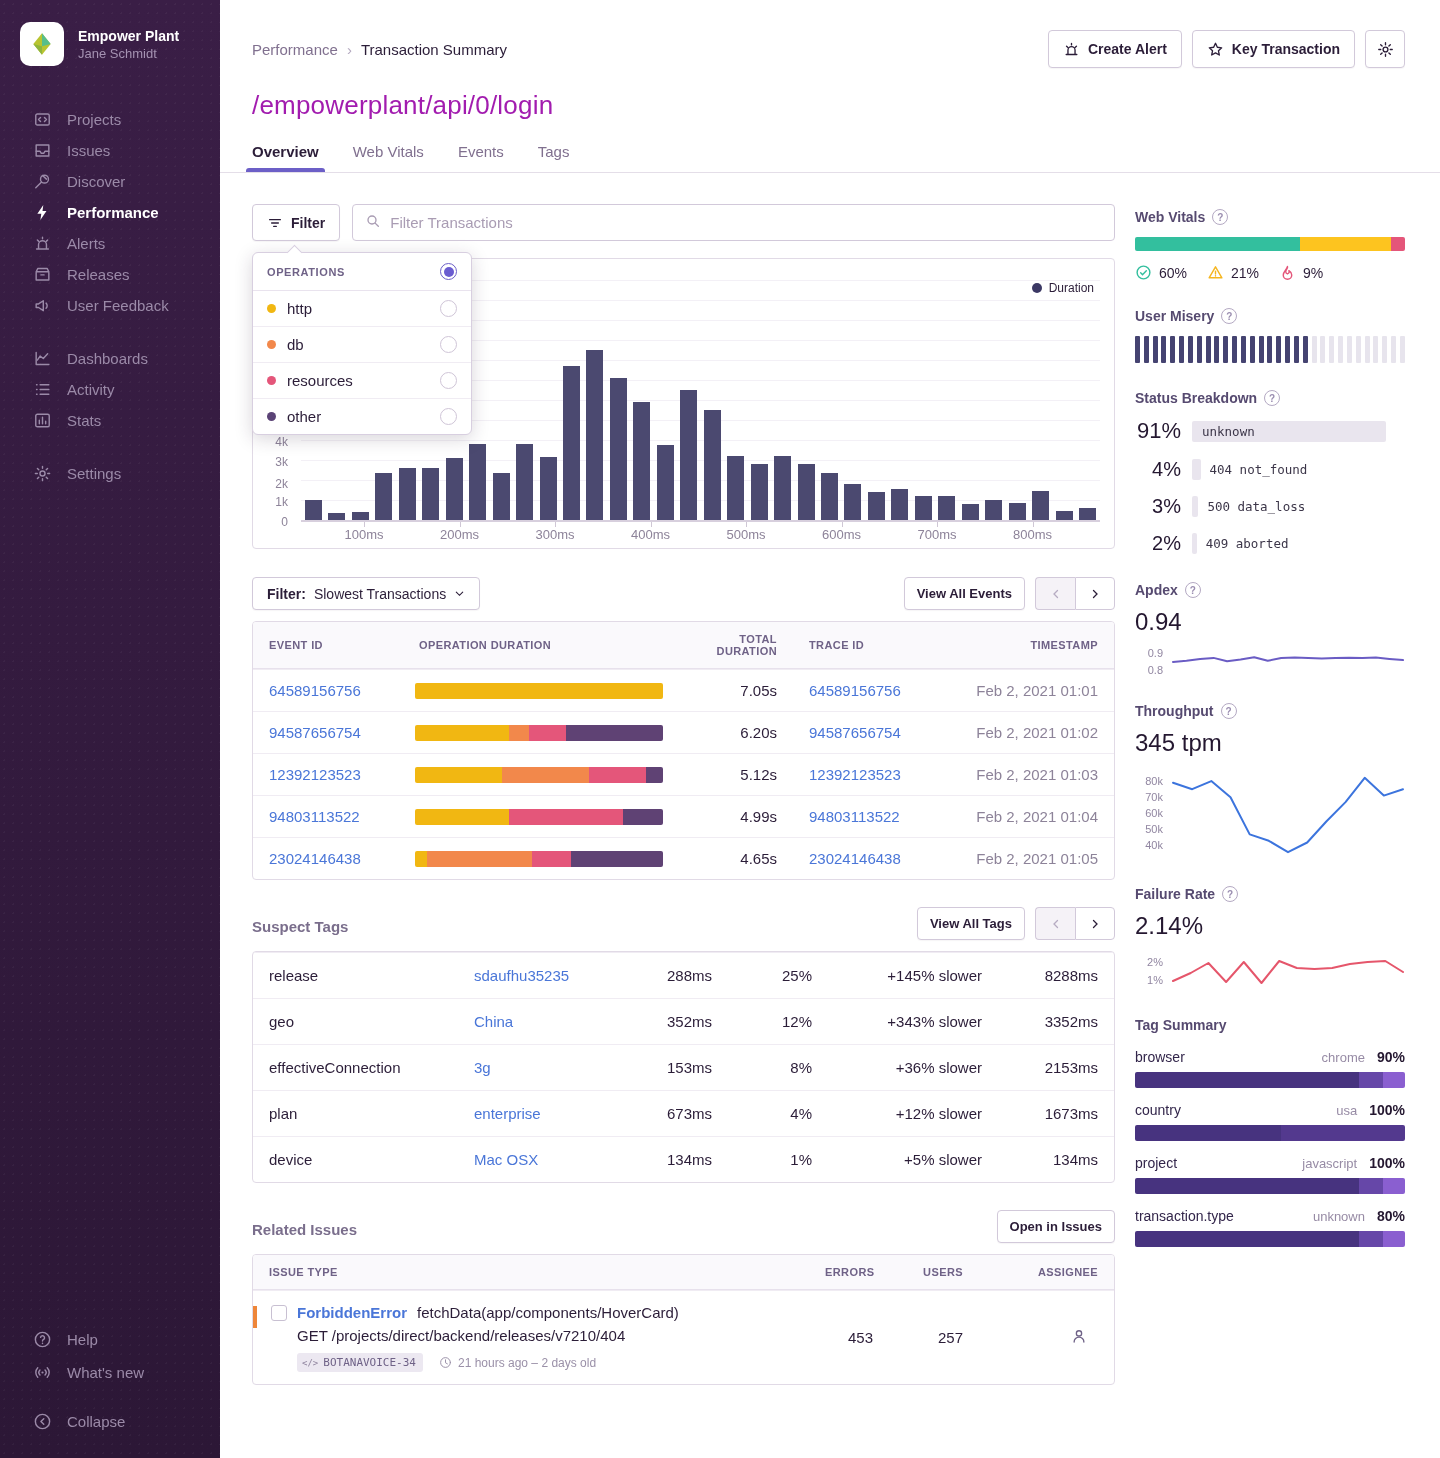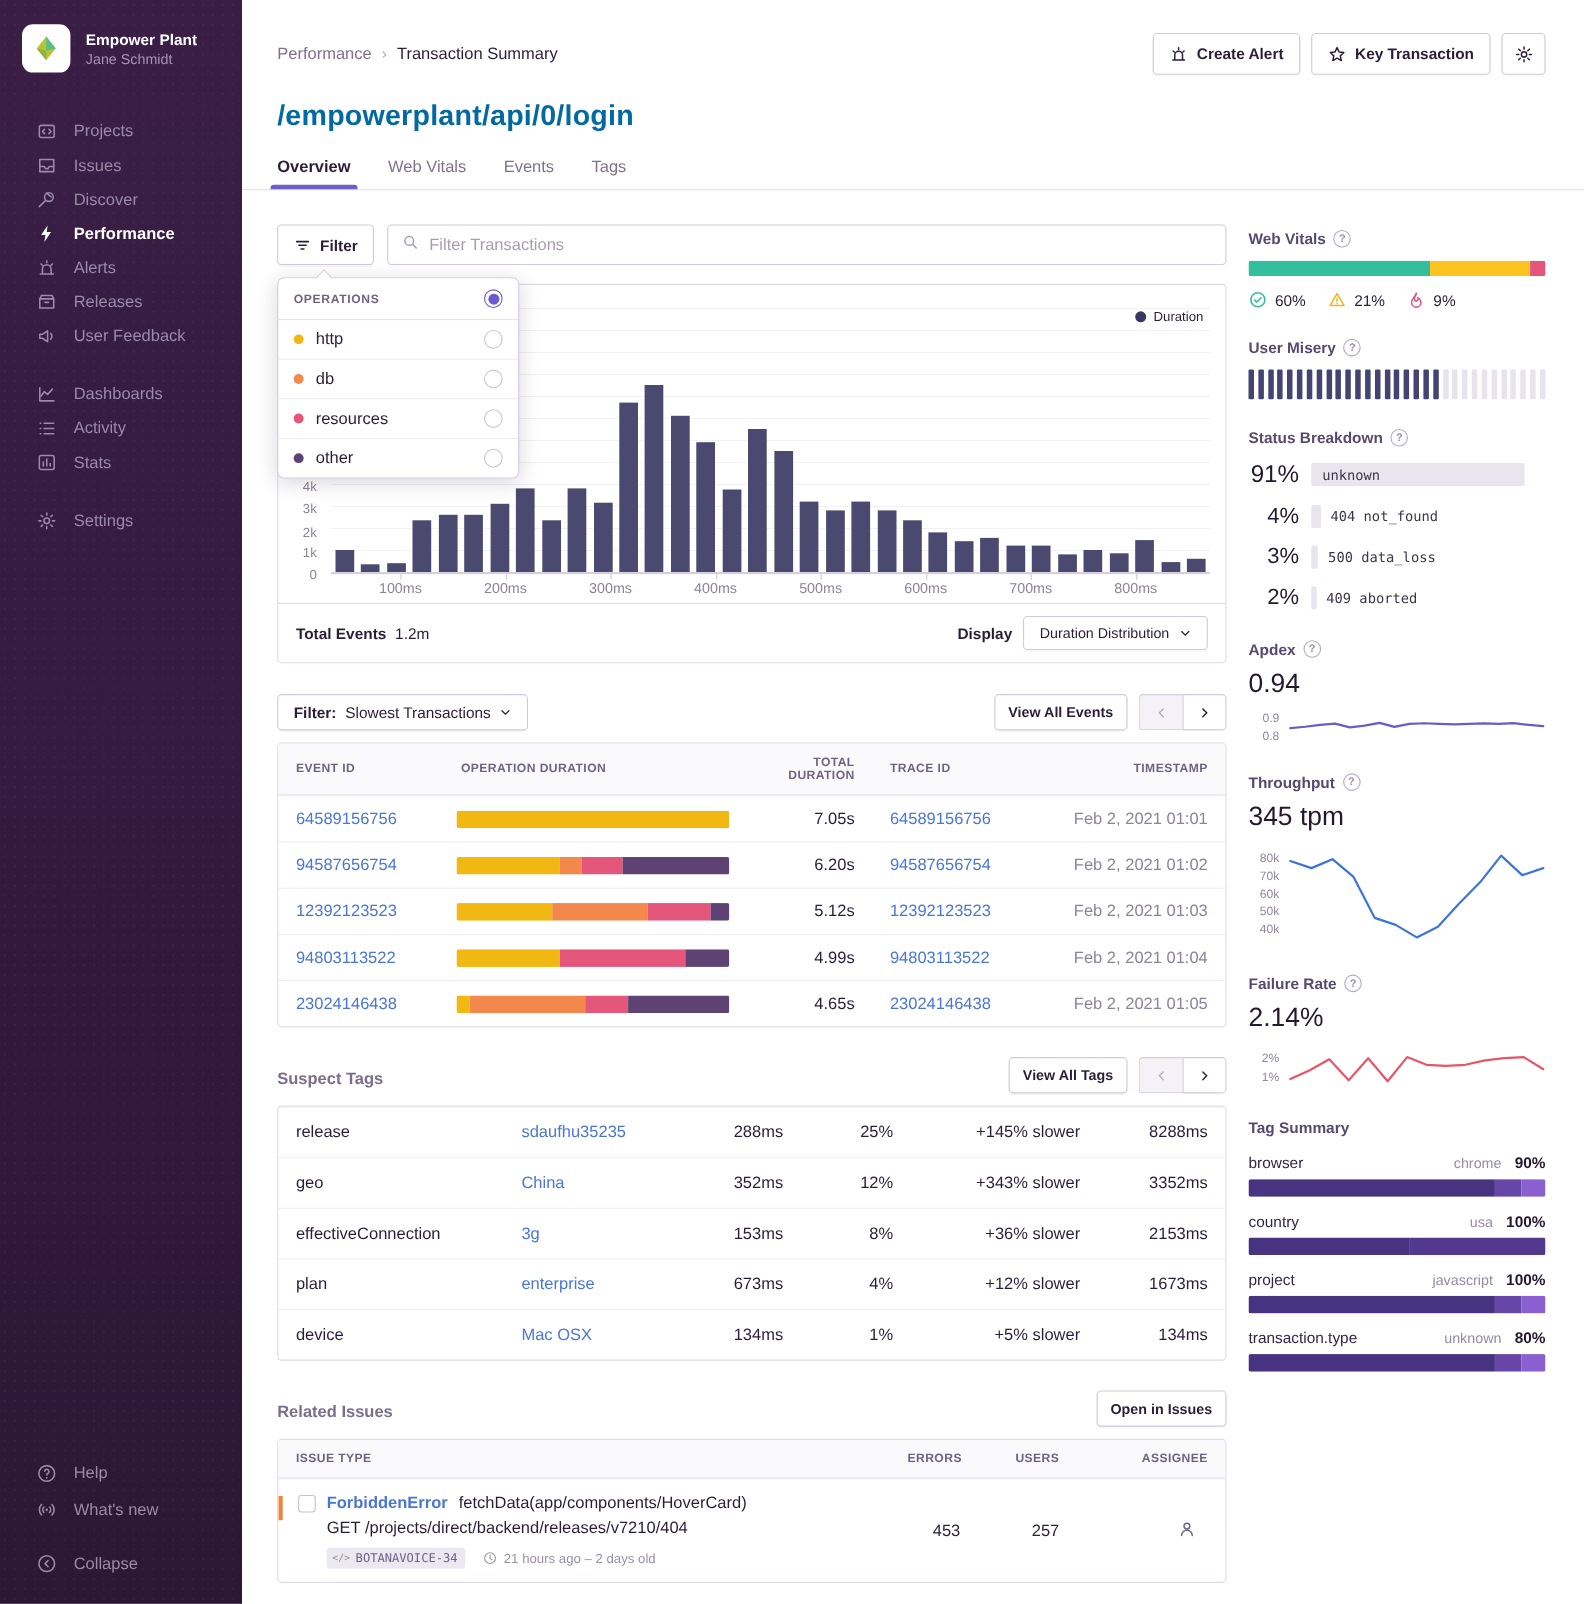--- a/index.html
+++ b/index.html
@@ -36,21 +36,21 @@
   .crumb-sep { color:#b3a8bf; font-size:15px; }
   .crumb-sep::after { content:"›"; }
   .top-actions { display:flex; gap:10px; }
   .btn { background:#fff; border:1px solid #d2c9da; border-radius:4px; font-weight:700;
     font-size:14px; color:#2b1d38; display:inline-flex; align-items:center; gap:8px;
     padding:0 14px; height:38px; cursor:pointer; box-shadow:0 1px 1px rgba(43,29,56,.04); }
   .btn .ic { display:flex; }
   .btn-sm { height:31px; font-size:13px; padding:0 12px; }
   .icon-btn { width:40px; justify-content:center; padding:0; }
 
-  .page-title { font-size:26px; font-weight:700; color:#0369a1; margin-top:22px; letter-spacing:.2px; }
+  .page-title { font-size:26px; font-weight:400; color:#a21caf; margin-top:22px; letter-spacing:.2px; }
 
   .tabs { display:flex; gap:34px; margin-top:22px; position:relative; }
   .tab { font-size:15px; color:#80708f; padding-bottom:12px; cursor:pointer; position:relative; }
   .tab.active { color:#2b1d38; font-weight:700; }
   .tab.active::after { content:""; position:absolute; left:-6px; right:-6px; bottom:0;
     height:4px; border-radius:3px 3px 0 0; background:#6c5fc7; }
   .tabs-rule { height:1px; background:#e4dee8; margin:0 -35px 0 -32px; }
 
   .content { display:flex; gap:20px; padding-top:31px; }
   .left-col { width:863px; flex:none; position:relative; }
@@ -492,35 +492,20 @@
                 <span class="xlabel" style="left: 158.5px;">200ms</span>
                 <span class="xlabel" style="left: 254px;">300ms</span>
                 <span class="xlabel" style="left: 349.5px;">400ms</span>
                 <span class="xlabel" style="left: 445px;">500ms</span>
                 <span class="xlabel" style="left: 540.5px;">600ms</span>
                 <span class="xlabel" style="left: 636px;">700ms</span>
                 <span class="xlabel" style="left: 731.5px;">800ms</span>
               </div>
           </div>
         </div>
-        <div class="chart-footer">
-          <div class="tot">
-            <b>Total Events</b>
-            <span>1.2m</span>
-          </div>
-          <div class="display-group">
-            <span class="display-label">Display</span>
-            <button class="btn select-btn">
-              <span>Duration Distribution</span>
-              <svg width="11" height="11" viewBox="0 0 24 24" fill="none" stroke="#2b1d38" stroke-width="2.4" stroke-linecap="round">
-                  <path d="M5 9l7 7 7-7"></path>
-                </svg>
-            </button>
-          </div>
-        </div>
       </div>
 
       <div class="section-controls" style="margin-top:28px">
         <button class="btn filter-select">
           <b>Filter:</b>
           <span>Slowest Transactions</span>
           <svg width="11" height="11" viewBox="0 0 24 24" fill="none" stroke="#2b1d38" stroke-width="2.4" stroke-linecap="round">
               <path d="M5 9l7 7 7-7"></path>
             </svg>
         </button>

